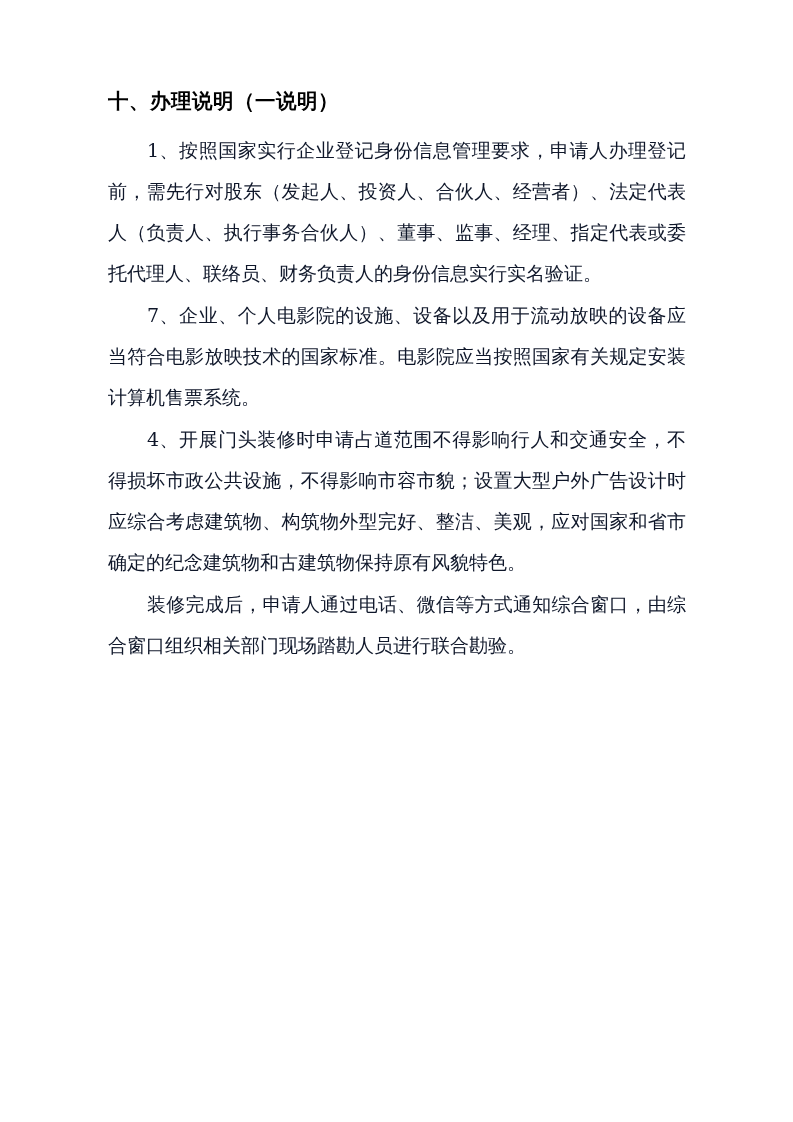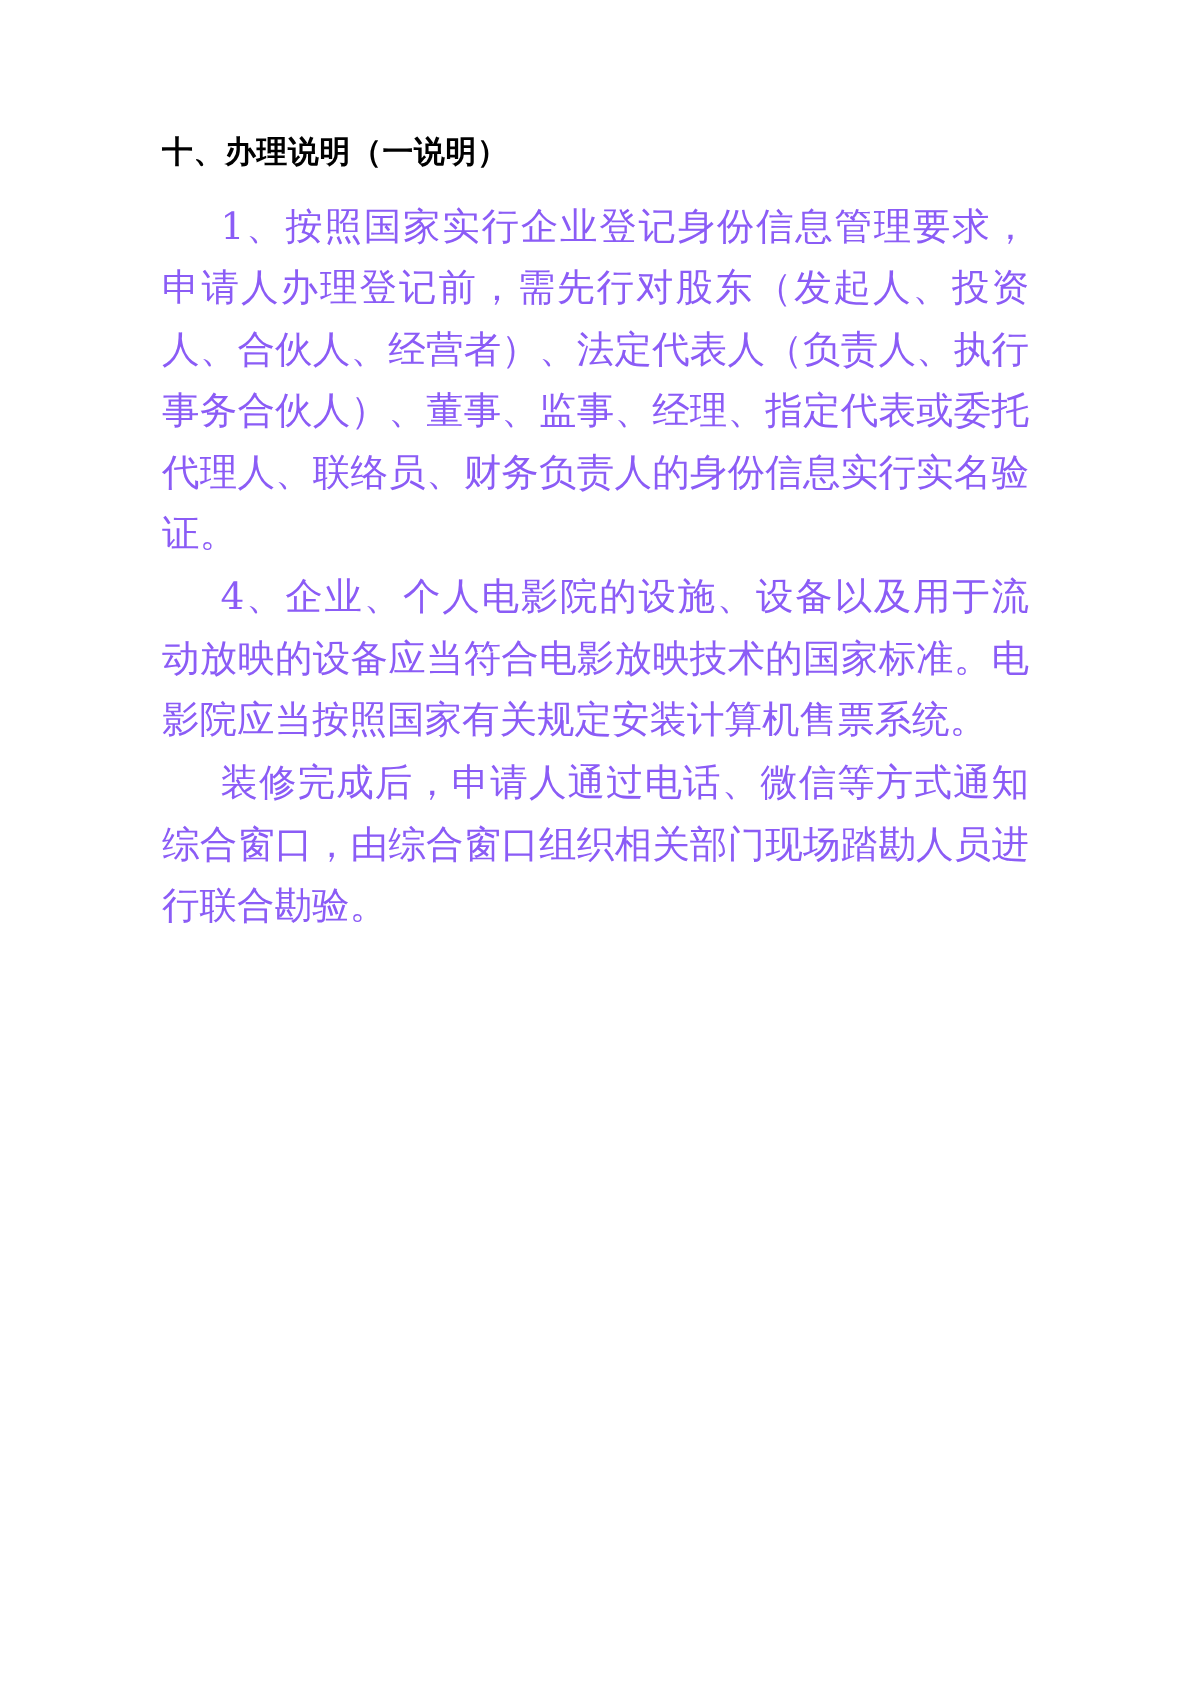--- a/index.html
+++ b/index.html
@@ -32,47 +32,48 @@
   .doc-heading {
     font-family: "DejaVu Sans", "Liberation Sans", sans-serif;
     font-weight: bold;
     font-size: 20.5px;
     line-height: 34px;
     letter-spacing: 0.5px;
     margin: 0 0 12px 0;
     color: #000;
   }
   .para {
-    font-size: 25px;
+    font-size: 19px;
     line-height: 41px;
     text-align: justify;
     text-justify: inter-ideograph;
     margin: 0 0 1px 0;
     text-indent: 39px;
-    color: #8b5cf6;
+    color: #0f172a;
   }
   .para.spread {
     letter-spacing: 2.6px;
   }
   .para:last-child {
     margin-bottom: 0;
   }
 </style>
 </head>
 <body>
 
 <div class="page">
   <div class="content">
 
     <h1 class="doc-heading">十、办理说明（一说明）</h1>
 
     <p class="para">1、按照国家实行企业登记身份信息管理要求，申请人办理登记前，需先行对股东（发起人、投资人、合伙人、经营者）、法定代表人（负责人、执行事务合伙人）、董事、监事、经理、指定代表或委托代理人、联络员、财务负责人的身份信息实行实名验证。</p>
 
 
-    <p class="para">4、企业、个人电影院的设施、设备以及用于流动放映的设备应当符合电影放映技术的国家标准。电影院应当按照国家有关规定安装计算机售票系统。</p>
+    <p class="para">7、企业、个人电影院的设施、设备以及用于流动放映的设备应当符合电影放映技术的国家标准。电影院应当按照国家有关规定安装计算机售票系统。</p>
 
+    <p class="para">4、开展门头装修时申请占道范围不得影响行人和交通安全，不得损坏市政公共设施，不得影响市容市貌；设置大型户外广告设计时应综合考虑建筑物、构筑物外型完好、整洁、美观，应对国家和省市确定的纪念建筑物和古建筑物保持原有风貌特色。</p>
 
     <p class="para">装修完成后，申请人通过电话、微信等方式通知综合窗口，由综合窗口组织相关部门现场踏勘人员进行联合勘验。</p>
 
 
 
   </div>
 </div>
 
 </body></html>

